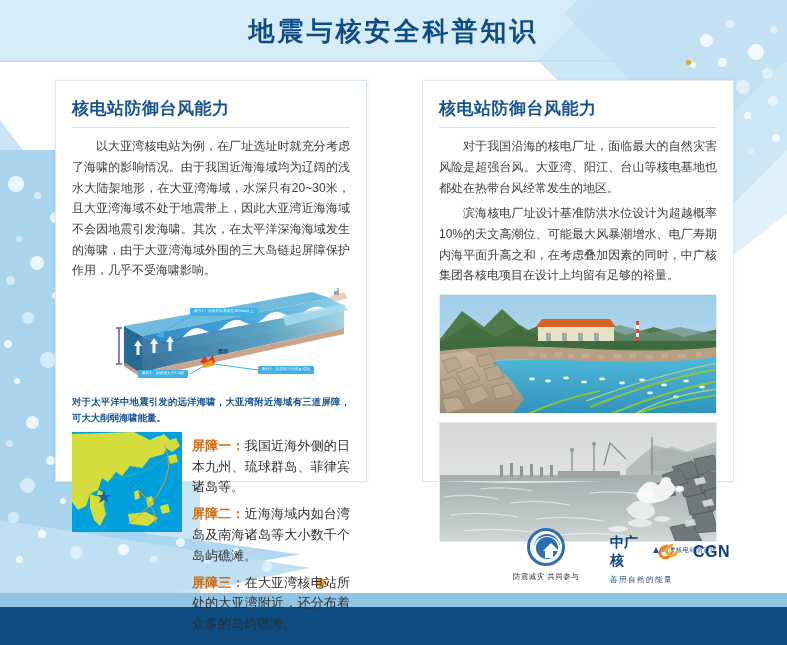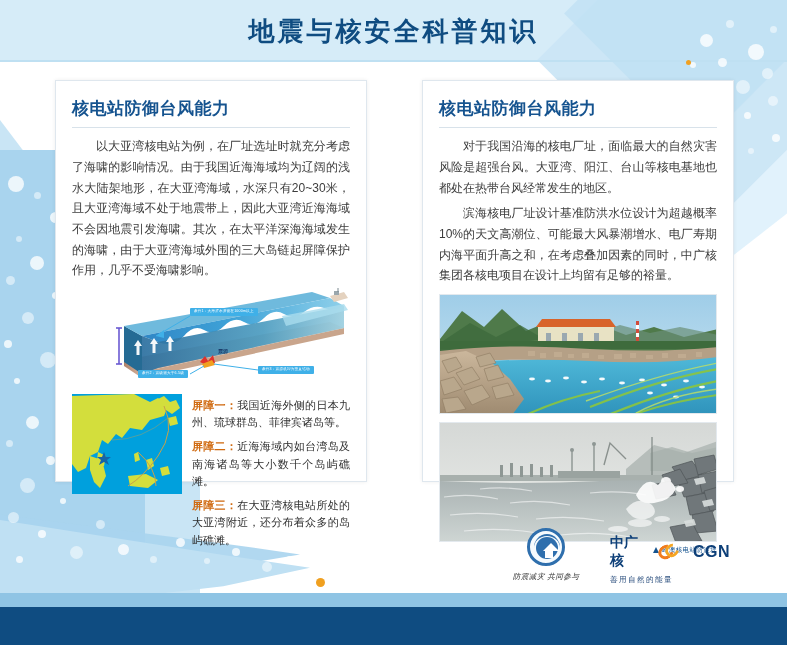--- a/index.html
+++ b/index.html
@@ -94,21 +94,21 @@
     position:absolute;background:#3fb0e8;color:#ffffff;font-size:3.6px;
     padding:2px 4px;border-radius:1px;white-space:nowrap;line-height:1.1;
     letter-spacing:.2px;
   }
   .quake-label{position:absolute;color:#1b3d6b;font-size:5px;font-weight:bold;}
 
   
   .map-row{display:flex;gap:10px;margin-top:6px;}
   .map-box{width:110px;height:100px;position:relative;overflow:hidden;background:#00a0dd;flex:0 0 auto;}
   .barrier-list{flex:1 1 auto;padding-top:4px;}
-  .barrier{font-size:11px;line-height:1.6;margin-bottom:6px;color:#2e2e2e;text-align:justify;font-family:Liberation Mono, monospace;}
+  .barrier{font-size:13px;line-height:1.6;margin-bottom:6px;color:#2e2e2e;text-align:justify;}
   .barrier b{color:#d06a10;font-weight:bold;}
 
   
   .photo{position:relative;width:278px;height:120px;overflow:hidden;margin-top:8px;border:1px solid #e3e9ee;box-sizing:border-box;}
   .photo-caption{
     text-align:right;color:#15538f;font-size:6.6px;margin-top:4px;
     letter-spacing:.3px;
   }
   .cap-tri{display:inline-block;width:0;height:0;border-left:3.5px solid transparent;
     border-right:3.5px solid transparent;border-bottom:6px solid #15538f;
@@ -298,20 +298,21 @@
           <line x1="118" y1="88" x2="132" y2="80" stroke="#3fb0e8" stroke-width="1"></line>
           <line x1="186" y1="84" x2="142" y2="78" stroke="#3fb0e8" stroke-width="1"></line>
         </svg>
 
         <div class="tsu-label" style="left:118px;top:22px;">条件1：大海灌水深需在1000m以上</div>
         <div class="tsu-label" style="left:66px;top:84px;">条件2：震级需大于6.5级</div>
         <div class="tsu-label" style="left:186px;top:80px;">条件3：震源机理为垂直错动</div>
         <div class="quake-label" style="left:146px;top:62px;">震源</div>
       </div>
 
+      <div class="para-bold">对于太平洋中地震引发的远洋海啸，大亚湾附近海域有三道屏障，可大大削弱海啸能量。</div>
 
       <div class="map-row">
 
         <div class="map-box">
           <svg width="110" height="100" viewBox="0 0 110 100">
             <rect x="0" y="0" width="110" height="100" fill="#00a0dd"></rect>
 
             <path d="M0,2 L62,0 L78,8 L86,4 L96,12 L92,22 L78,26 L70,36 L58,34 L50,44
                      L44,40 L36,50 L30,46 L26,58 L18,62 L14,74 L6,78 L0,70 Z" fill="#d3de3c"></path>
             <path d="M26,58 L34,62 L32,72 L24,74 Z" fill="#d3de3c"></path>
@@ -537,21 +538,21 @@
       </div>
 
       <div class="photo-caption">
         <span class="cap-tri"></span><span>岭澳核电站防波堤</span>
       </div>
     </div>
   </div>
 
   <div class="logos">
 
-    <div style="position:absolute;left:0;top:0;width:82px;height:56px;font-style:italic;">
+    <div style="position:absolute;left:0;top:0;width:82px;height:56px;">
       <div class="seal">
         <div class="seal-arc"></div>
         <div class="seal-inner"></div>
         <div class="seal-house"></div>
         <div class="seal-house-b"></div>
       </div>
       <div class="seal-text">防震减灾 共同参与</div>
     </div>
 
     <div class="cgn">

